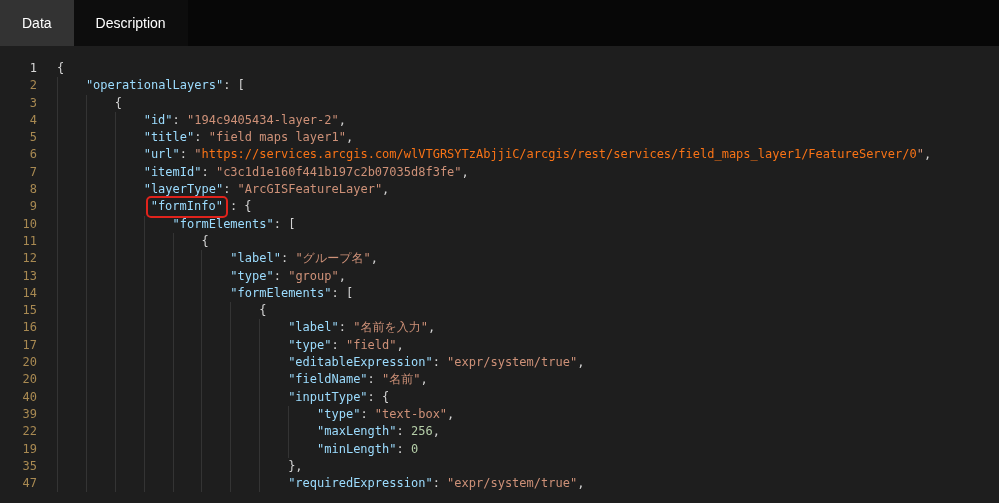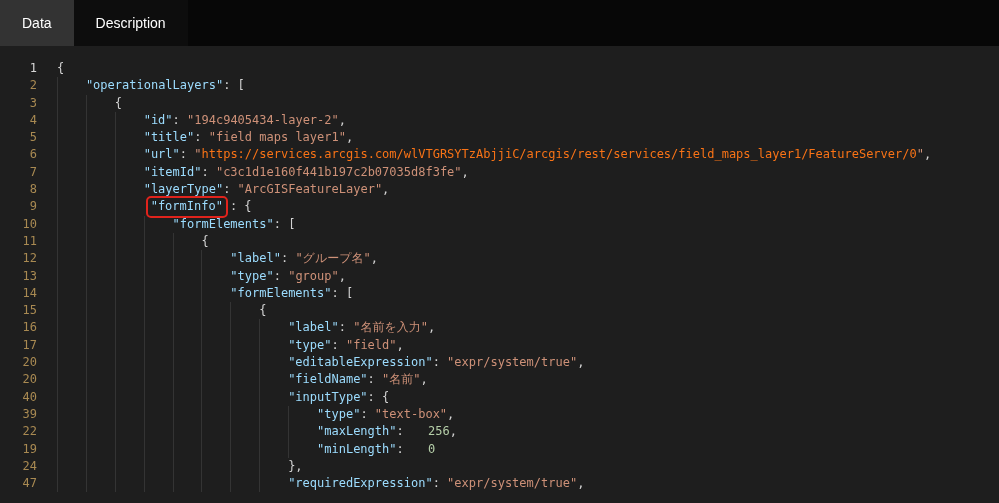--- a/index.html
+++ b/index.html
@@ -64,21 +64,21 @@
   }
   .indent {
     flex: 0 0 28.9px;
     width: 28.9px;
     height: 100%;
     border-left: 1px solid rgba(255,255,255,0.10);
   }
   .tok { white-space: pre; }
   .tok-key   { color: #9cdcfe; }
   .tok-str   { color: #ce9178; }
-  .tok-num   { color: #b5cea8; margin-left: 17px; }
+  .tok-num   { color: #b5cea8; }
   .tok-punct { color: #d4d4d4; }
   .tok-link  { color: #f97316; cursor: pointer; }
 
   .boxed {
     border: 2px solid var(--ann, #e0231c);
     border-radius: 5px;
     padding: 0 3px;
     margin: 0 2px;
   }
 </style>
@@ -112,17 +112,17 @@
       <div class="ln">14</div>
       <div class="ln">15</div>
       <div class="ln">16</div>
       <div class="ln">17</div>
       <div class="ln">20</div>
       <div class="ln">20</div>
       <div class="ln">40</div>
       <div class="ln">39</div>
       <div class="ln">22</div>
       <div class="ln">19</div>
-      <div class="ln">24</div>
+      <div class="ln">35</div>
       <div class="ln">47</div>
     </div>
   <div class="code"><div class="code-line"><span class="tok tok-punct">{</span></div><div class="code-line"><span class="indent"></span><span class="tok tok-key">"operationalLayers"</span><span class="tok tok-punct">: [</span></div><div class="code-line"><span class="indent"></span><span class="indent"></span><span class="tok tok-punct">{</span></div><div class="code-line"><span class="indent"></span><span class="indent"></span><span class="indent"></span><span class="tok tok-key">"id"</span><span class="tok tok-punct">: </span><span class="tok tok-str">"194c9405434-layer-2"</span><span class="tok tok-punct">,</span></div><div class="code-line"><span class="indent"></span><span class="indent"></span><span class="indent"></span><span class="tok tok-key">"title"</span><span class="tok tok-punct">: </span><span class="tok tok-str">"field maps layer1"</span><span class="tok tok-punct">,</span></div><div class="code-line"><span class="indent"></span><span class="indent"></span><span class="indent"></span><span class="tok tok-key">"url"</span><span class="tok tok-punct">: </span><span class="tok tok-str">"</span><span class="tok tok-link">https://services.arcgis.com/wlVTGRSYTzAbjjiC/arcgis/rest/services/field_maps_layer1/FeatureServer/0</span><span class="tok tok-str">"</span><span class="tok tok-punct">,</span></div><div class="code-line"><span class="indent"></span><span class="indent"></span><span class="indent"></span><span class="tok tok-key">"itemId"</span><span class="tok tok-punct">: </span><span class="tok tok-str">"c3c1d1e160f441b197c2b07035d8f3fe"</span><span class="tok tok-punct">,</span></div><div class="code-line"><span class="indent"></span><span class="indent"></span><span class="indent"></span><span class="tok tok-key">"layerType"</span><span class="tok tok-punct">: </span><span class="tok tok-str">"ArcGISFeatureLayer"</span><span class="tok tok-punct">,</span></div><div class="code-line"><span class="indent"></span><span class="indent"></span><span class="indent"></span><span class="tok tok-key boxed">"formInfo"</span><span class="tok tok-punct">: {</span></div><div class="code-line"><span class="indent"></span><span class="indent"></span><span class="indent"></span><span class="indent"></span><span class="tok tok-key">"formElements"</span><span class="tok tok-punct">: [</span></div><div class="code-line"><span class="indent"></span><span class="indent"></span><span class="indent"></span><span class="indent"></span><span class="indent"></span><span class="tok tok-punct">{</span></div><div class="code-line"><span class="indent"></span><span class="indent"></span><span class="indent"></span><span class="indent"></span><span class="indent"></span><span class="indent"></span><span class="tok tok-key">"label"</span><span class="tok tok-punct">: </span><span class="tok tok-str">"グループ名"</span><span class="tok tok-punct">,</span></div><div class="code-line"><span class="indent"></span><span class="indent"></span><span class="indent"></span><span class="indent"></span><span class="indent"></span><span class="indent"></span><span class="tok tok-key">"type"</span><span class="tok tok-punct">: </span><span class="tok tok-str">"group"</span><span class="tok tok-punct">,</span></div><div class="code-line"><span class="indent"></span><span class="indent"></span><span class="indent"></span><span class="indent"></span><span class="indent"></span><span class="indent"></span><span class="tok tok-key">"formElements"</span><span class="tok tok-punct">: [</span></div><div class="code-line"><span class="indent"></span><span class="indent"></span><span class="indent"></span><span class="indent"></span><span class="indent"></span><span class="indent"></span><span class="indent"></span><span class="tok tok-punct">{</span></div><div class="code-line"><span class="indent"></span><span class="indent"></span><span class="indent"></span><span class="indent"></span><span class="indent"></span><span class="indent"></span><span class="indent"></span><span class="indent"></span><span class="tok tok-key">"label"</span><span class="tok tok-punct">: </span><span class="tok tok-str">"名前を入力"</span><span class="tok tok-punct">,</span></div><div class="code-line"><span class="indent"></span><span class="indent"></span><span class="indent"></span><span class="indent"></span><span class="indent"></span><span class="indent"></span><span class="indent"></span><span class="indent"></span><span class="tok tok-key">"type"</span><span class="tok tok-punct">: </span><span class="tok tok-str">"field"</span><span class="tok tok-punct">,</span></div><div class="code-line"><span class="indent"></span><span class="indent"></span><span class="indent"></span><span class="indent"></span><span class="indent"></span><span class="indent"></span><span class="indent"></span><span class="indent"></span><span class="tok tok-key">"editableExpression"</span><span class="tok tok-punct">: </span><span class="tok tok-str">"expr/system/true"</span><span class="tok tok-punct">,</span></div><div class="code-line"><span class="indent"></span><span class="indent"></span><span class="indent"></span><span class="indent"></span><span class="indent"></span><span class="indent"></span><span class="indent"></span><span class="indent"></span><span class="tok tok-key">"fieldName"</span><span class="tok tok-punct">: </span><span class="tok tok-str">"名前"</span><span class="tok tok-punct">,</span></div><div class="code-line"><span class="indent"></span><span class="indent"></span><span class="indent"></span><span class="indent"></span><span class="indent"></span><span class="indent"></span><span class="indent"></span><span class="indent"></span><span class="tok tok-key">"inputType"</span><span class="tok tok-punct">: {</span></div><div class="code-line"><span class="indent"></span><span class="indent"></span><span class="indent"></span><span class="indent"></span><span class="indent"></span><span class="indent"></span><span class="indent"></span><span class="indent"></span><span class="indent"></span><span class="tok tok-key">"type"</span><span class="tok tok-punct">: </span><span class="tok tok-str">"text-box"</span><span class="tok tok-punct">,</span></div><div class="code-line"><span class="indent"></span><span class="indent"></span><span class="indent"></span><span class="indent"></span><span class="indent"></span><span class="indent"></span><span class="indent"></span><span class="indent"></span><span class="indent"></span><span class="tok tok-key">"maxLength"</span><span class="tok tok-punct">: </span><span class="tok tok-num">256</span><span class="tok tok-punct">,</span></div><div class="code-line"><span class="indent"></span><span class="indent"></span><span class="indent"></span><span class="indent"></span><span class="indent"></span><span class="indent"></span><span class="indent"></span><span class="indent"></span><span class="indent"></span><span class="tok tok-key">"minLength"</span><span class="tok tok-punct">: </span><span class="tok tok-num">0</span></div><div class="code-line"><span class="indent"></span><span class="indent"></span><span class="indent"></span><span class="indent"></span><span class="indent"></span><span class="indent"></span><span class="indent"></span><span class="indent"></span><span class="tok tok-punct">},</span></div><div class="code-line"><span class="indent"></span><span class="indent"></span><span class="indent"></span><span class="indent"></span><span class="indent"></span><span class="indent"></span><span class="indent"></span><span class="indent"></span><span class="tok tok-key">"requiredExpression"</span><span class="tok tok-punct">: </span><span class="tok tok-str">"expr/system/true"</span><span class="tok tok-punct">,</span></div></div>
 </div>
 
 </body></html>

